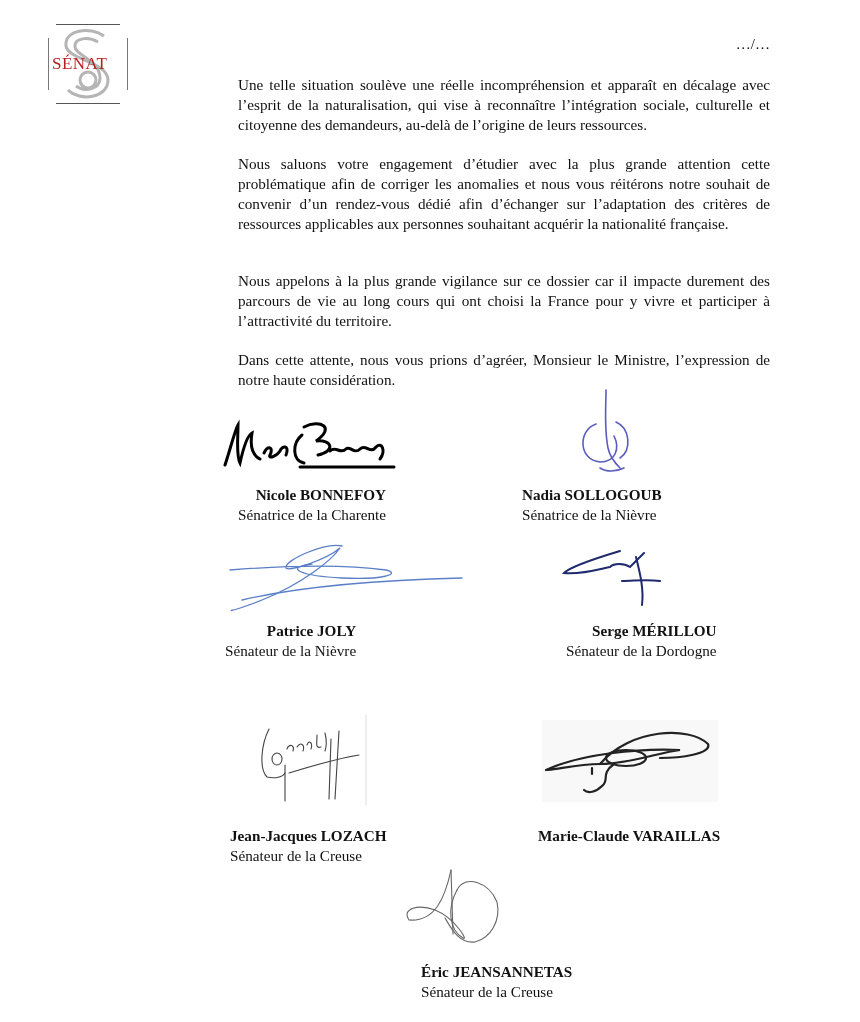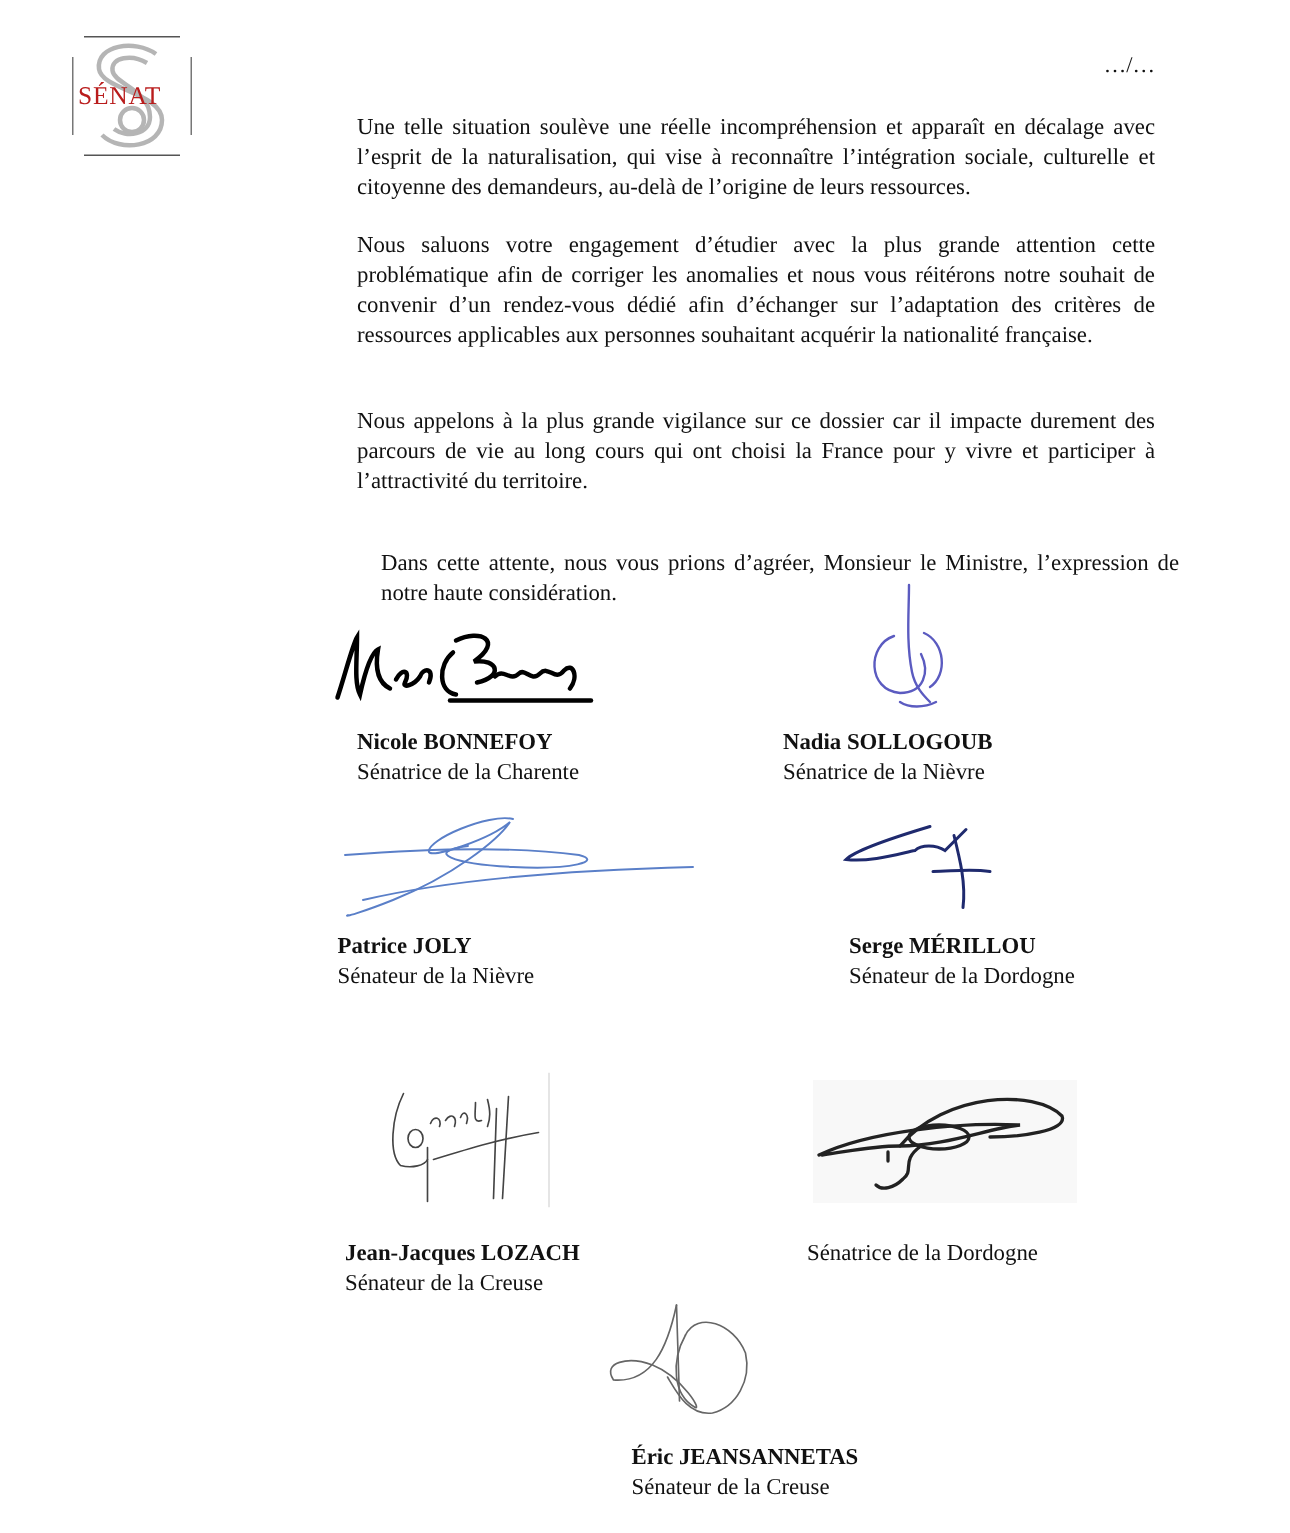--- a/index.html
+++ b/index.html
@@ -9,21 +9,21 @@
   .logo .rule { position: absolute; left: 10px; right: 10px; height: 1px; background: #555; }
   .logo .vrule { position: absolute; top: 14px; bottom: 14px; width: 1px; background: #777; }
   .logo svg { position: absolute; left: 0; top: 0; }
   .logo .word { position: absolute; left: 6px; top: 30px; font-size: 17px; letter-spacing: 0.5px;
                 font-family: "Liberation Serif", serif; color: #b91c1c; }
   .cont { position: absolute; right: 90px; top: 36px; font-size: 15px; }
   .body-text { position: absolute; left: 238px; width: 532px; font-size: 15.2px; line-height: 20px;
                text-align: justify; }
   .p1 { top: 75px; } .p2 { top: 154px; } .p3 { top: 271px; } .p4 { top: 350px; }
   .sig { position: absolute; font-size: 15.2px; line-height: 20px; }
-  .sig .name { font-weight: bold; }
+  .sig .name { font-weight: bold; text-align: right; }
   .sigimg { position: absolute; }
 </style>
 </head>
 <body>
 
 <div class="logo">
   <div class="rule" style="top:0;"></div>
   <div class="rule" style="bottom:0;"></div>
   <div class="vrule" style="left:2px;"></div>
   <div class="vrule" style="right:2px;"></div>
@@ -35,21 +35,21 @@
     </g>
   </svg>
   <div class="word">SÉNAT</div>
 </div>
 
 <div class="cont">…/…</div>
 
 <p class="body-text p1" style="margin:0">Une telle situation soulève une réelle incompréhension et apparaît en décalage avec l’esprit de la naturalisation, qui vise à reconnaître l’intégration sociale, culturelle et citoyenne des demandeurs, au-delà de l’origine de leurs ressources.</p>
 <p class="body-text p2" style="margin:0">Nous saluons votre engagement d’étudier avec la plus grande attention cette problématique afin de corriger les anomalies et nous vous réitérons notre souhait de convenir d’un rendez-vous dédié afin d’échanger sur l’adaptation des critères de ressources applicables aux personnes souhaitant acquérir la nationalité française.</p>
 <p class="body-text p3" style="margin:0">Nous appelons à la plus grande vigilance sur ce dossier car il impacte durement des parcours de vie au long cours qui ont choisi la France pour y vivre et participer à l’attractivité du territoire.</p>
-<p class="body-text p4" style="margin:16px">Dans cette attente, nous vous prions d’agréer, Monsieur le Ministre, l’expression de notre haute considération.</p>
+<p class="body-text p4" style="margin:0">Dans cette attente, nous vous prions d’agréer, Monsieur le Ministre, l’expression de notre haute considération.</p>
 
 <svg class="sigimg" style="left:220px;top:415px;" width="180" height="55" viewBox="0 0 180 55">
   <g fill="none" stroke="#000" stroke-width="3" stroke-linecap="round">
     <path d="M5 50 C10 35 15 15 18 10 C18 25 16 40 20 48 C24 30 28 20 32 18 C30 30 32 40 40 44"></path>
     <path d="M44 38 C48 30 54 32 50 40 C48 44 56 42 60 36 C62 30 70 30 66 40"></path>
     <path d="M82 20 C72 28 72 46 84 48"></path>
     <path d="M84 12 C100 4 116 12 96 26 C112 24 116 36 98 40"></path>
     <path d="M110 36 C116 30 120 40 126 34 C130 30 134 40 140 34 C146 28 150 40 156 32 C162 26 166 36 160 44"></path>
     <path d="M80 52 L174 52"></path>
   </g>
@@ -115,21 +115,21 @@
   <rect x="2" y="2" width="176" height="82" fill="#f8f8f8"></rect>
   <g fill="none" stroke="#222" stroke-width="2.2" stroke-linecap="round">
     <path d="M6 52 C40 36 100 30 140 32 C120 34 90 46 60 46 C40 46 24 50 8 52"></path>
     <path d="M60 46 C90 10 150 8 168 26 C172 36 140 40 120 40"></path>
     <ellipse cx="86" cy="40" rx="20" ry="8"></ellipse>
     <path d="M74 46 C60 56 70 62 62 68 C56 74 48 76 44 72"></path>
     <path d="M52 50 L52 56"></path>
   </g>
 </svg>
 <div class="sig" style="left:538px;top:826px;">
-  <div>Sénatrice de la Dordogne</div>
+  <div class="name">Marie-Claude VARAILLAS</div>
 </div>
 
 <svg class="sigimg" style="left:405px;top:868px;" width="100" height="80" viewBox="0 0 100 80">
   <g fill="none" stroke="#666" stroke-width="1.1" stroke-linecap="round">
     <path d="M46 2 C40 30 30 54 4 52 C-4 40 14 36 30 42 C50 50 64 74 58 70 C44 62 42 40 52 22"></path>
     <path d="M52 22 C60 6 84 14 92 34 C96 52 86 70 70 74 C54 76 46 60 40 50"></path>
     <path d="M46 2 L48 66"></path>
   </g>
 </svg>
 <div class="sig" style="left:389px;top:962px;margin-left:32px;">

